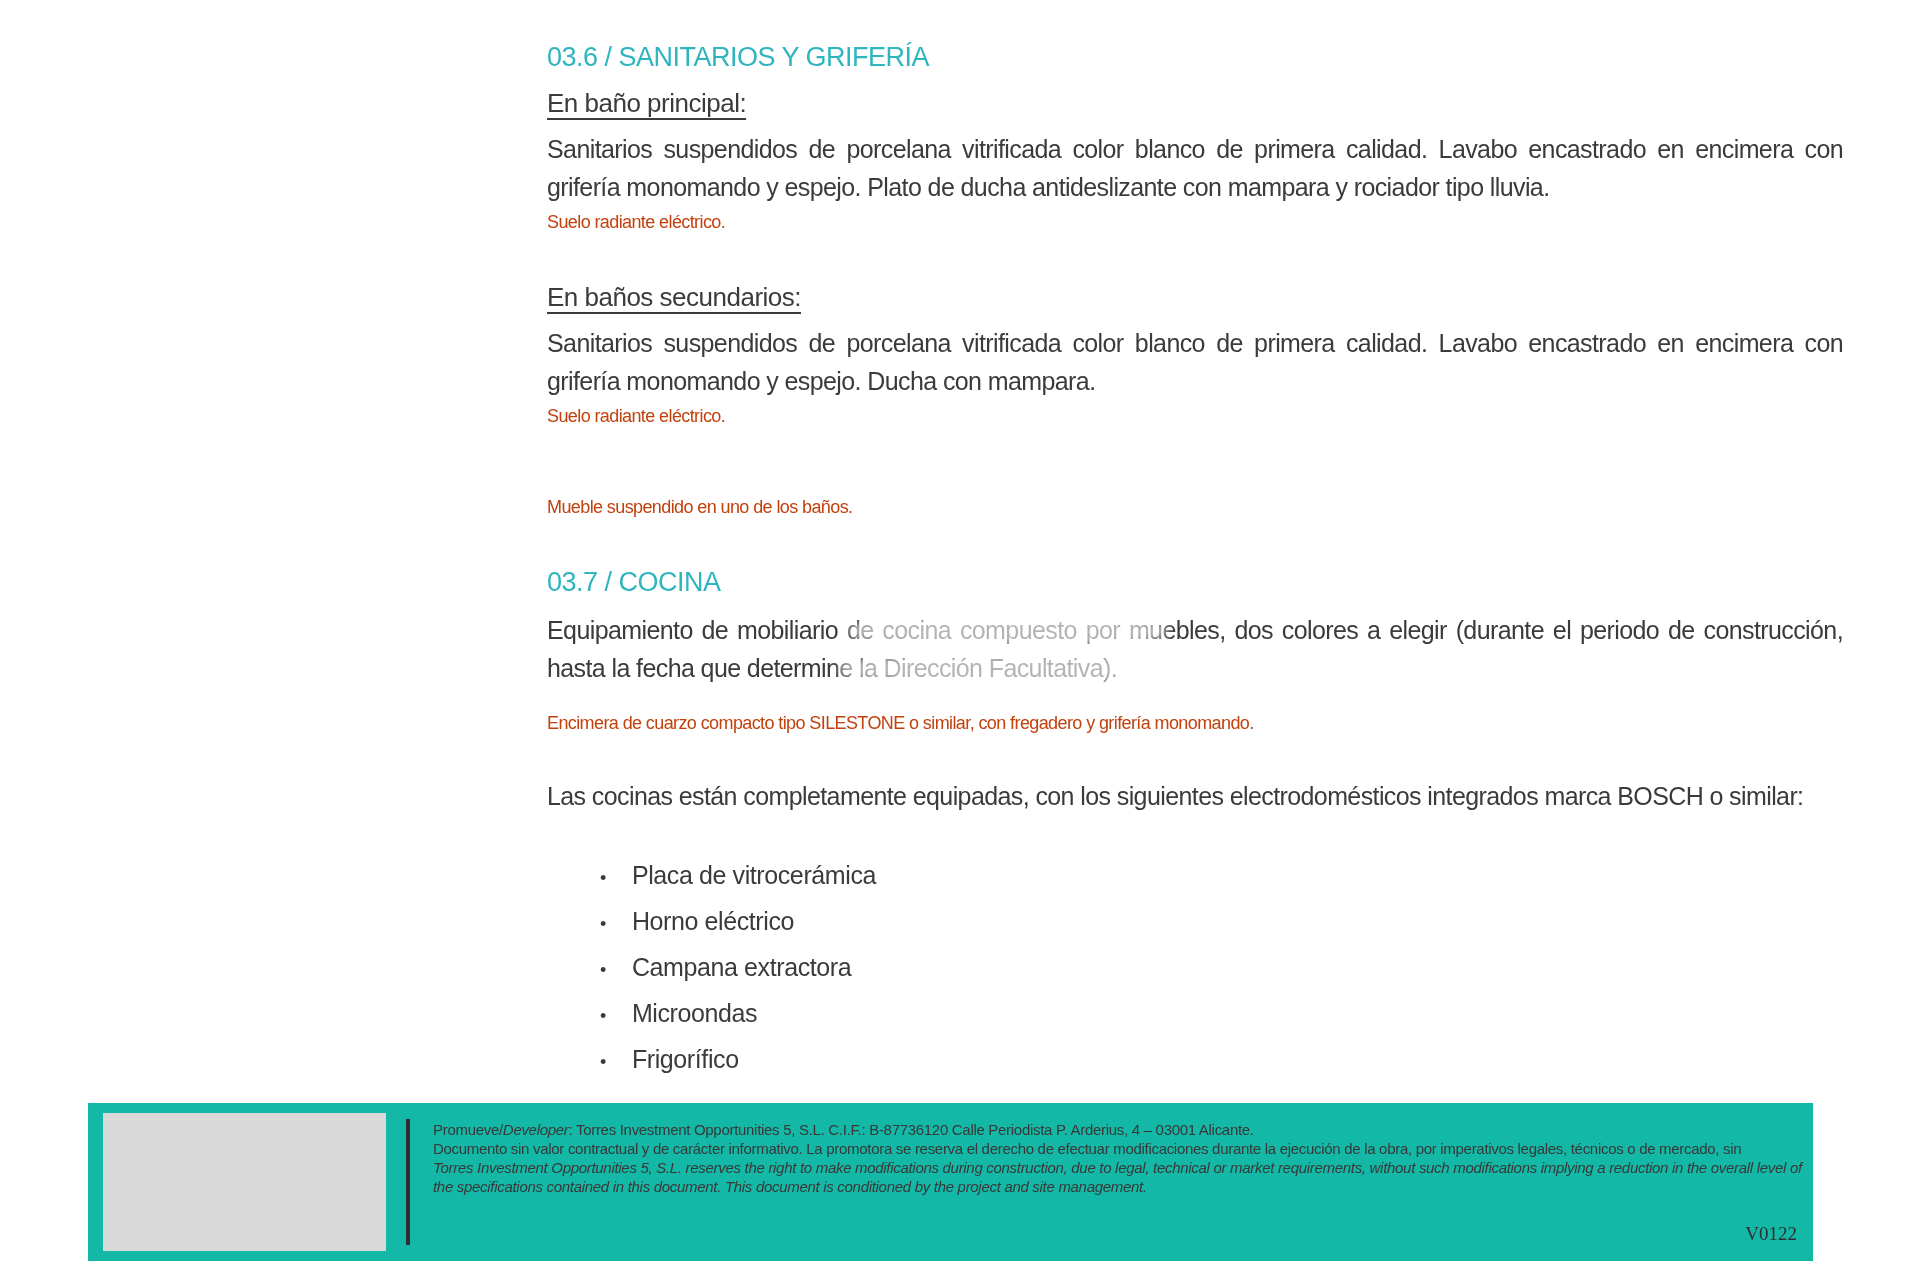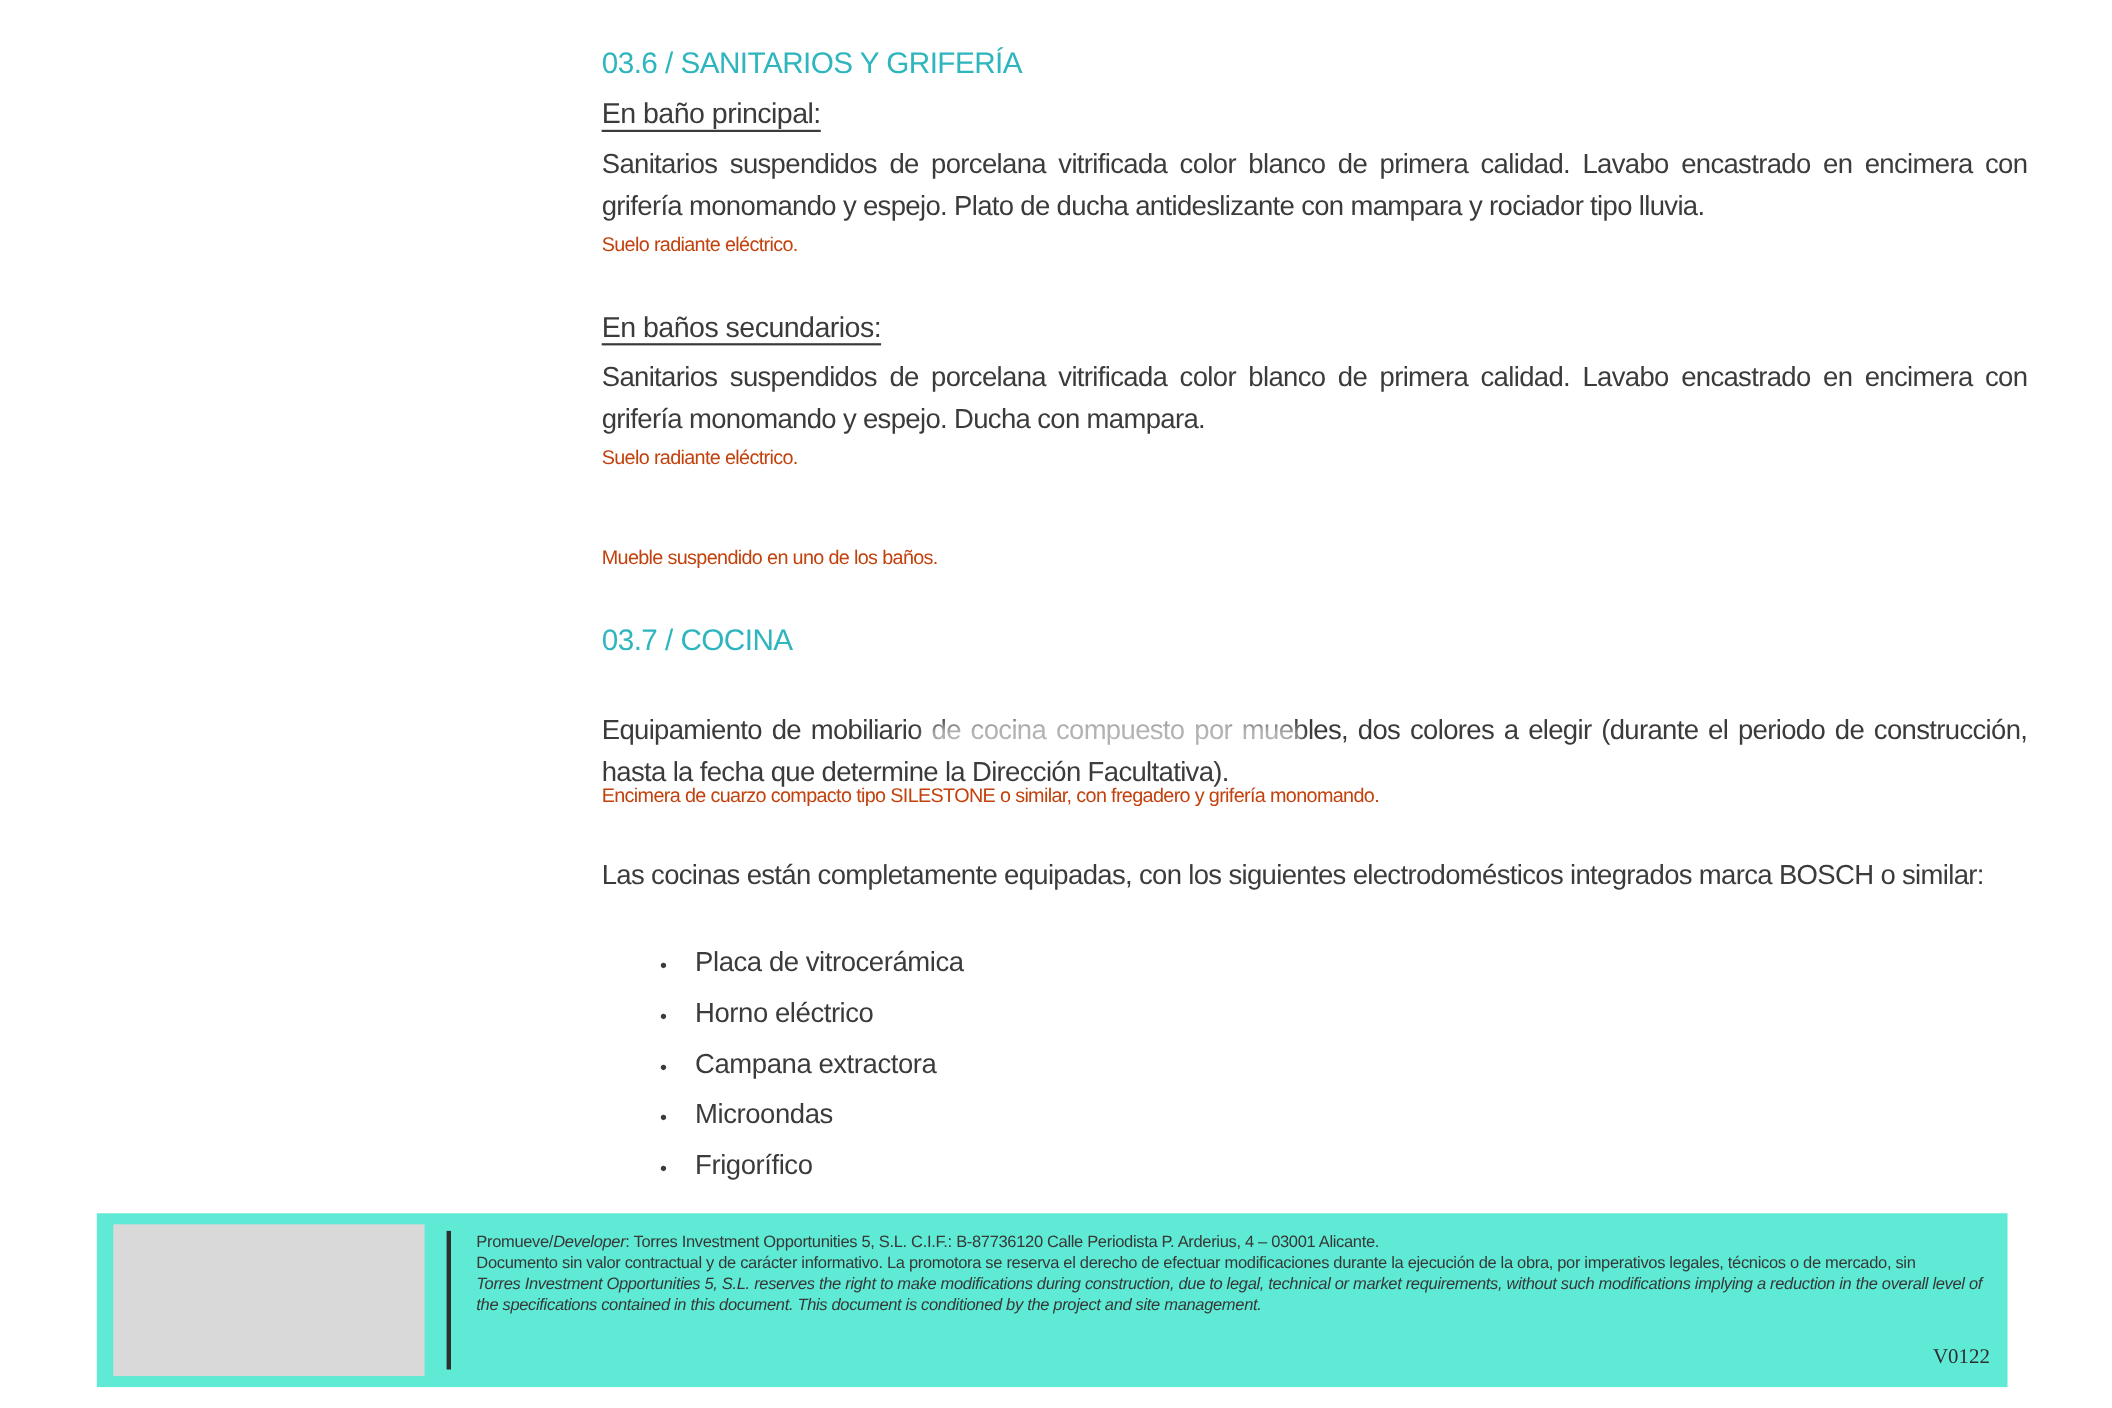--- a/index.html
+++ b/index.html
@@ -52,22 +52,21 @@
   }
   ul.bullets .dot{
     font-size:18px;
     line-height:30px;
     margin-right:26px;
     transform:translateY(2px);
   }
   .footer-bar{
     left:88px;top:1103px;
     width:1725px;height:158px;
-    background:#5eead4;
-    padding-left:12px;
+    background:#14b8a6;
   }
   .logo-box{
     position:absolute;
     left:15px;top:10px;
     width:283px;height:138px;
     background:#d9d9d9;
   }
   .footer-divider{
     position:absolute;
     left:318px;top:16px;
@@ -115,21 +114,21 @@
   <div class="abs subheading" style="left:547px;top:282px;">En baños secundarios:</div>
 
   <div class="abs body-text" style="left:547px;top:324px;">Sanitarios suspendidos de porcelana vitrificada color blanco de primera calidad. Lavabo encastrado en encimera con grifería monomando y espejo. Ducha con mampara.</div>
 
   <div class="abs body-line" style="left:547px;top:406px;">Suelo radiante eléctrico.</div>
 
   <div class="abs body-line" style="left:547px;top:497px;">Mueble suspendido en uno de los baños.</div>
 
   <div class="abs heading" style="left:547px;top:567px;color:#2eb5be;">03.7 / COCINA</div>
 
-  <div class="abs body-text" style="left:547px;top:645px;">Equipamiento de mobiliario de cocina compuesto por muebles, dos colores a elegir (durante el periodo de construcción, hasta la fecha que determine la Dirección Facultativa).</div>
+  <div class="abs body-text" style="left:547px;top:611px;">Equipamiento de mobiliario de cocina compuesto por muebles, dos colores a elegir (durante el periodo de construcción, hasta la fecha que determine la Dirección Facultativa).</div>
 
   <div class="abs body-line" style="left:547px;top:713px;">Encimera de cuarzo compacto tipo SILESTONE o similar, con fregadero y grifería monomando.</div>
 
   <div class="abs body-text" style="left:547px;top:777px;">Las cocinas están completamente equipadas, con los siguientes electrodomésticos integrados marca BOSCH o similar:</div>
 
   <ul class="bullets abs" style="left:600px;top:861px;">
     <li>
       <span class="dot">•</span>
       <span>Placa de vitrocerámica</span>
     </li>

